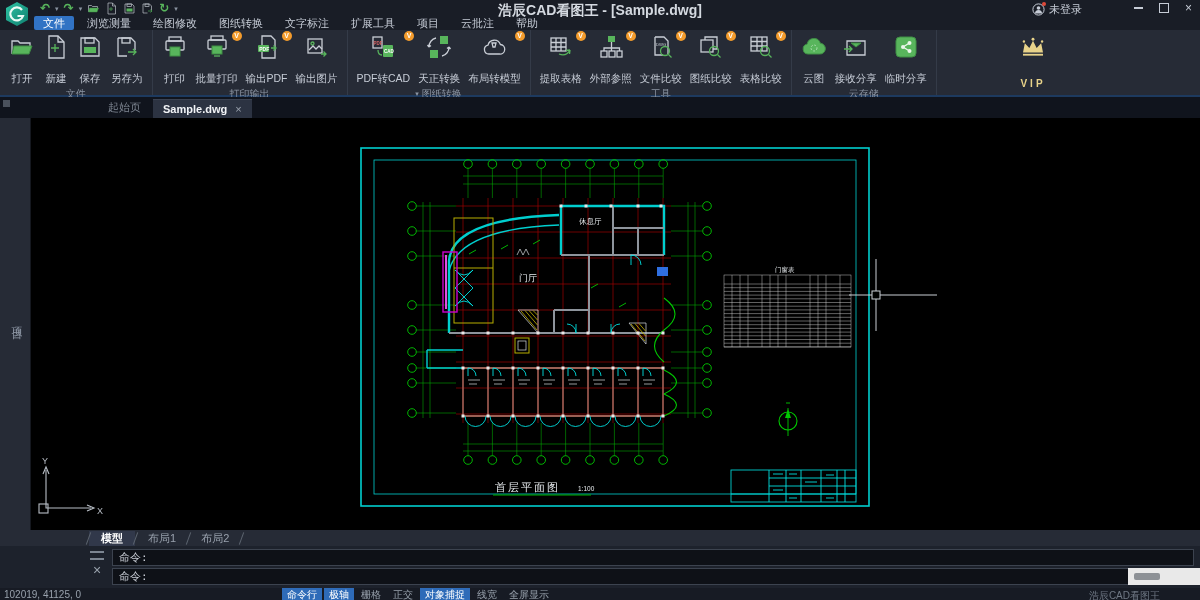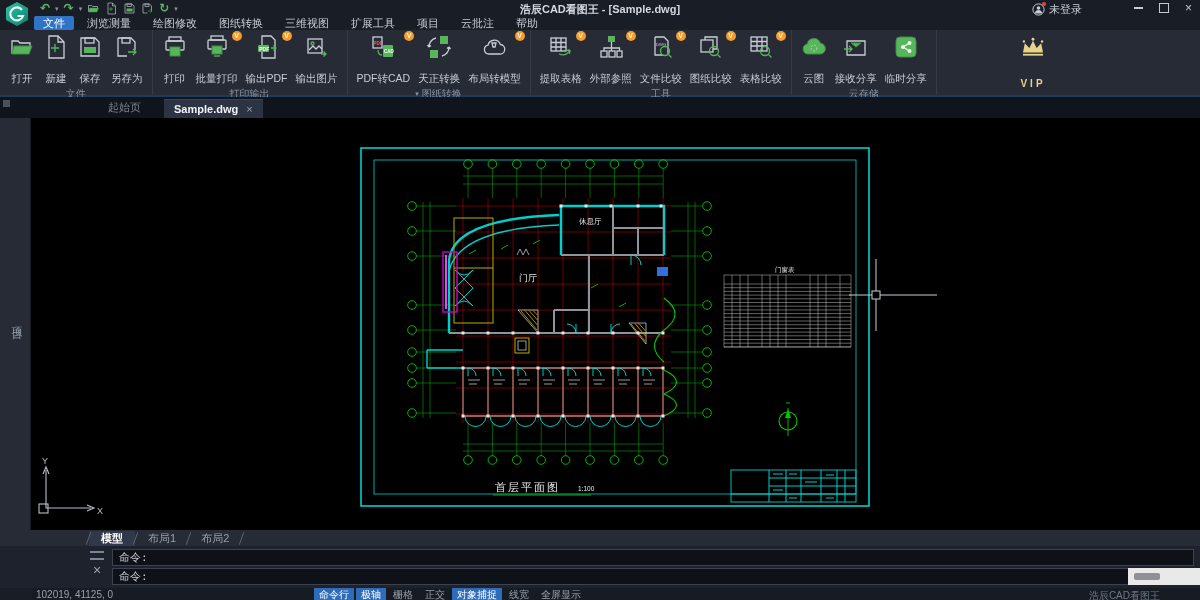--- a/index.html
+++ b/index.html
@@ -7,21 +7,21 @@
        font-family:"Liberation Sans","DejaVu Sans",sans-serif;
        background:#191d26;display:flex;flex-direction:column;user-select:none;}
   
   .titlebar{height:16px;background:#191d26;position:relative;flex:none;z-index:10;}
   .logo{position:absolute;left:4px;top:1px;width:26px;height:26px;z-index:12;}
   .qat{position:absolute;left:40px;top:2px;display:flex;gap:5px;align-items:center;height:13px;}
   .qat-item{display:flex;align-items:center;justify-content:center;height:13px;}
   .qat-glyph{color:#58b55c;font-size:12px;line-height:13px;font-weight:bold;}
   .qat-caret{color:#8a93a0;font-size:7px;}
   .win-title{position:absolute;left:50%;top:2px;transform:translateX(-50%);
-             font-size:11px;font-weight:600;color:#d4d9e0;white-space:nowrap;}
+             font-size:14px;font-weight:600;color:#d4d9e0;white-space:nowrap;}
   .user-box{position:absolute;right:118px;top:2px;display:flex;align-items:center;gap:4px;
             color:#c6ccd6;font-size:11px;}
   .avatar-wrap{position:relative;width:13px;height:13px;}
   .avatar-dot{position:absolute;right:-1px;top:-1px;width:4px;height:4px;border-radius:50%;background:#e04a3a;}
   .win-controls{position:absolute;right:8px;top:1px;display:flex;gap:16px;align-items:center;height:13px;}
   .wc{color:#c6ccd6;display:flex;align-items:center;justify-content:center;}
   .wc-min{width:9px;height:2px;background:#c6ccd6;}
   .wc-max{width:8px;height:8px;border:1px solid #c6ccd6;}
   .wc-close{font-size:12px;line-height:12px;}
   
@@ -37,21 +37,21 @@
   .rbtn .lbl{font-size:10.5px;color:#c6ccd6;margin-top:8px;white-space:nowrap;}
   .vip-badge{position:absolute;top:-2px;right:0;width:10px;height:10px;border-radius:50%;
              background:#f49c2c;color:#fff;font-size:7px;line-height:10px;text-align:center;font-weight:bold;}
   .rlabel{text-align:center;font-size:10px;color:#8c95a3;height:14px;display:flex;
           align-items:center;justify-content:center;gap:3px;}
   .rcaret{font-size:7px;color:#8c95a3;}
   .vip-box{margin-left:auto;margin-right:152px;align-self:center;text-align:center;}
   .vip-text{color:#e8d38a;font-size:10px;font-weight:bold;letter-spacing:3px;margin-top:17px;}
   
   .tabbar{height:21px;background:#10141d;display:flex;align-items:flex-end;padding-left:98px;
-          gap:13px;position:relative;flex:none;}
+          gap:2px;position:relative;flex:none;}
   .grip-square{position:absolute;left:3px;top:3px;width:7px;height:7px;background:#4a515c;}
   .doc-tab{font-size:11px;color:#7e8692;padding:3px 10px;display:flex;gap:8px;align-items:center;}
   .doc-tab.active{background:#2c3342;color:#f2f4f7;font-weight:bold;border-top:1px solid #3a4252;}
   .tab-close{color:#9aa2ae;font-size:11px;font-weight:normal;}
   
   .workspace{height:412px;display:flex;flex:none;}
   .sidepanel{width:30px;background:#262b36;position:relative;border-right:1px solid #15181f;flex:none;}
   .sidepanel-label{position:absolute;top:200px;left:9px;writing-mode:vertical-rl;
                    color:#8c95a3;font-size:11px;letter-spacing:3px;}
   .canvas{flex:1;background:#000;position:relative;}
@@ -92,21 +92,21 @@
   .cmd-gutter{position:absolute;left:86px;top:5px;width:22px;height:34px;}
   .cmd-grip{width:14px;height:5px;border-top:2px solid #7c8591;border-bottom:2px solid #7c8591;margin:0 auto;}
   .cmd-close{color:#9aa3ad;font-size:14px;text-align:center;line-height:20px;}
   .cmd-row{height:17px;background:#0e1117;border:1px solid #3c434f;color:#c9ced6;
            font-family:"DejaVu Sans Mono","Liberation Mono",monospace;font-size:11px;
            line-height:15px;padding:0 6px;box-sizing:border-box;margin-bottom:2px;}
   .cmd-scrollbar{position:absolute;right:0;bottom:3px;width:72px;height:17px;background:#e9e9e9;}
   .cmd-thumb{position:absolute;left:6px;top:5px;width:26px;height:7px;background:#8d9196;border-radius:2px;}
   
   .statusbar{height:12px;background:#171b24;position:relative;font-size:10px;
-             color:#98a1ac;flex:none;overflow:hidden;margin-left:32px;}
+             color:#98a1ac;flex:none;overflow:hidden;}
   .coords{position:absolute;left:4px;top:1px;white-space:nowrap;}
   .toggles{position:absolute;left:282px;top:0;display:flex;gap:2px;}
   .toggle{padding:0 5px;line-height:14px;white-space:nowrap;}
   .toggle.active{background:#2e6bb8;color:#fff;}
   .brand{position:absolute;right:40px;top:1px;color:#6f7884;white-space:nowrap;}
 </style>
 </head>
 <body>
 
 <div class="app">
@@ -181,21 +181,21 @@
         </span>
       <span class="wc wc-close">×</span>
     </span>
   </div>
 
   <div class="menubar">
       <span class="menu-item active">文件</span>
       <span class="menu-item">浏览测量</span>
       <span class="menu-item">绘图修改</span>
       <span class="menu-item">图纸转换</span>
-      <span class="menu-item">三维视图</span>
+      <span class="menu-item">文字标注</span>
       <span class="menu-item">扩展工具</span>
       <span class="menu-item">项目</span>
       <span class="menu-item">云批注</span>
       <span class="menu-item">帮助</span>
     </div>
 
   <div class="ribbon">
 
     <div class="rgroup">
         <div class="rbtns">

